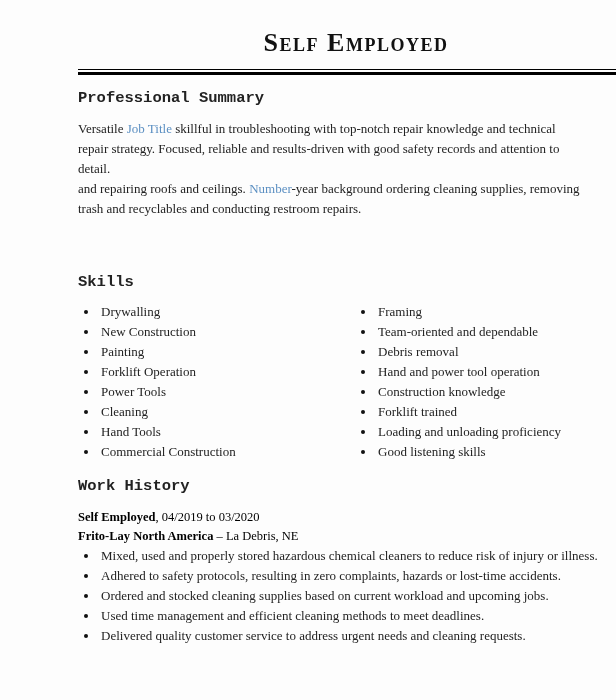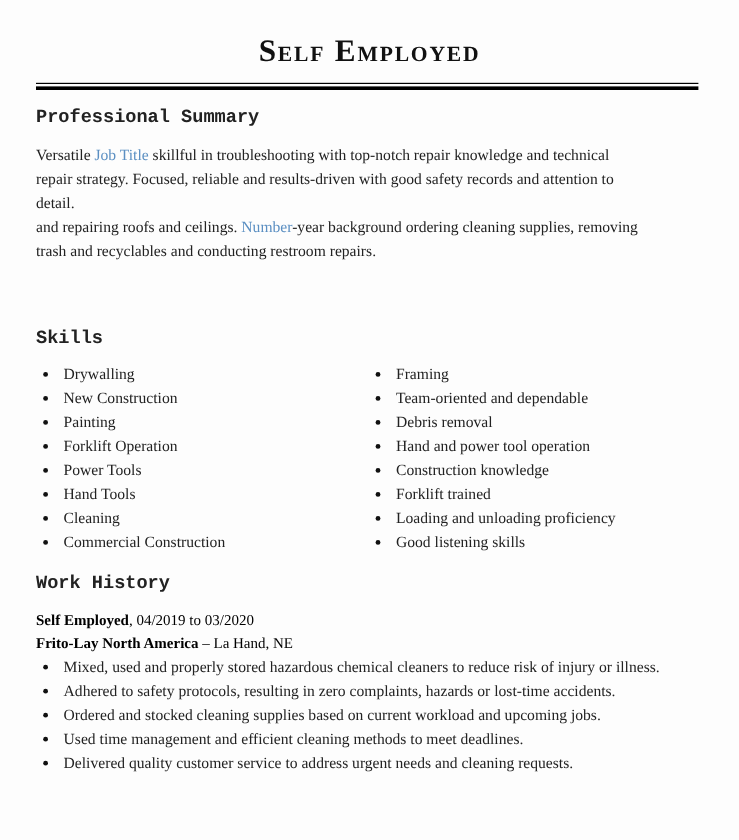--- a/index.html
+++ b/index.html
@@ -2,21 +2,21 @@
 <html><head>
 <meta charset="utf-8">
 <style>
   html, body { margin: 0; padding: 0; }
   body {
     width: 616px; height: 700px; overflow: hidden;
     background: #fdfdfd;
     font-family: "DejaVu Serif", "Liberation Serif", serif;
     color: #222;
   }
-  .page { position: relative; width: 496px; height: 700px; }
+  .page { position: relative; width: 496px; height: 700px; margin-left: 48px; }
   .name {
     position: absolute; top: 28px; left: 0; width: 616px;
     text-align: center;
     font-family: "Liberation Serif", serif;
     font-size: 26px; font-weight: bold; letter-spacing: 1.5px;
     font-variant: small-caps; color: #111;
   }
   .rule-thin { position: absolute; left: 30px; width: 552px; top: 69px; height: 1px; background: #000; }
   .rule-thick { position: absolute; left: 30px; width: 552px; top: 72px; height: 3px; background: #000; }
   .section-title {
@@ -73,38 +73,38 @@
     <span class="line">trash and recyclables and conducting restroom repairs.</span>
   </div>
 
   <div class="section-title" style="top:273px;">Skills</div>
   <ul class="skills-col" style="left:30px;">
     <li>Drywalling</li>
     <li>New Construction</li>
     <li>Painting</li>
     <li>Forklift Operation</li>
     <li>Power Tools</li>
+    <li>Cleaning</li>
     <li>Hand Tools</li>
-    <li>Cleaning</li>
     <li>Commercial Construction</li>
   </ul>
   <ul class="skills-col" style="left:307px;">
     <li>Framing</li>
     <li>Team-oriented and dependable</li>
     <li>Debris removal</li>
     <li>Hand and power tool operation</li>
     <li>Construction knowledge</li>
     <li>Forklift trained</li>
     <li>Loading and unloading proficiency</li>
     <li>Good listening skills</li>
   </ul>
 
   <div class="section-title" style="top:477px;">Work History</div>
   <div class="job-line" style="top:507px;"><span class="b">Self Employed</span><span>, 04/2019 to 03/2020</span></div>
-  <div class="job-line" style="top:526px;"><span class="b">Frito-Lay North America</span><span> – La Hand, NE</span></div>
+  <div class="job-line" style="top:526px;"><span class="b">Frito-Lay North America</span><span> – La Debris, NE</span></div>
   <ul class="bullets">
     <li>Mixed, used and properly stored hazardous chemical cleaners to reduce risk of injury or illness.</li>
     <li>Adhered to safety protocols, resulting in zero complaints, hazards or lost-time accidents.</li>
     <li>Ordered and stocked cleaning supplies based on current workload and upcoming jobs.</li>
     <li>Used time management and efficient cleaning methods to meet deadlines.</li>
     <li>Delivered quality customer service to address urgent needs and cleaning requests.</li>
   </ul>
 </div>
 
 </body></html>

